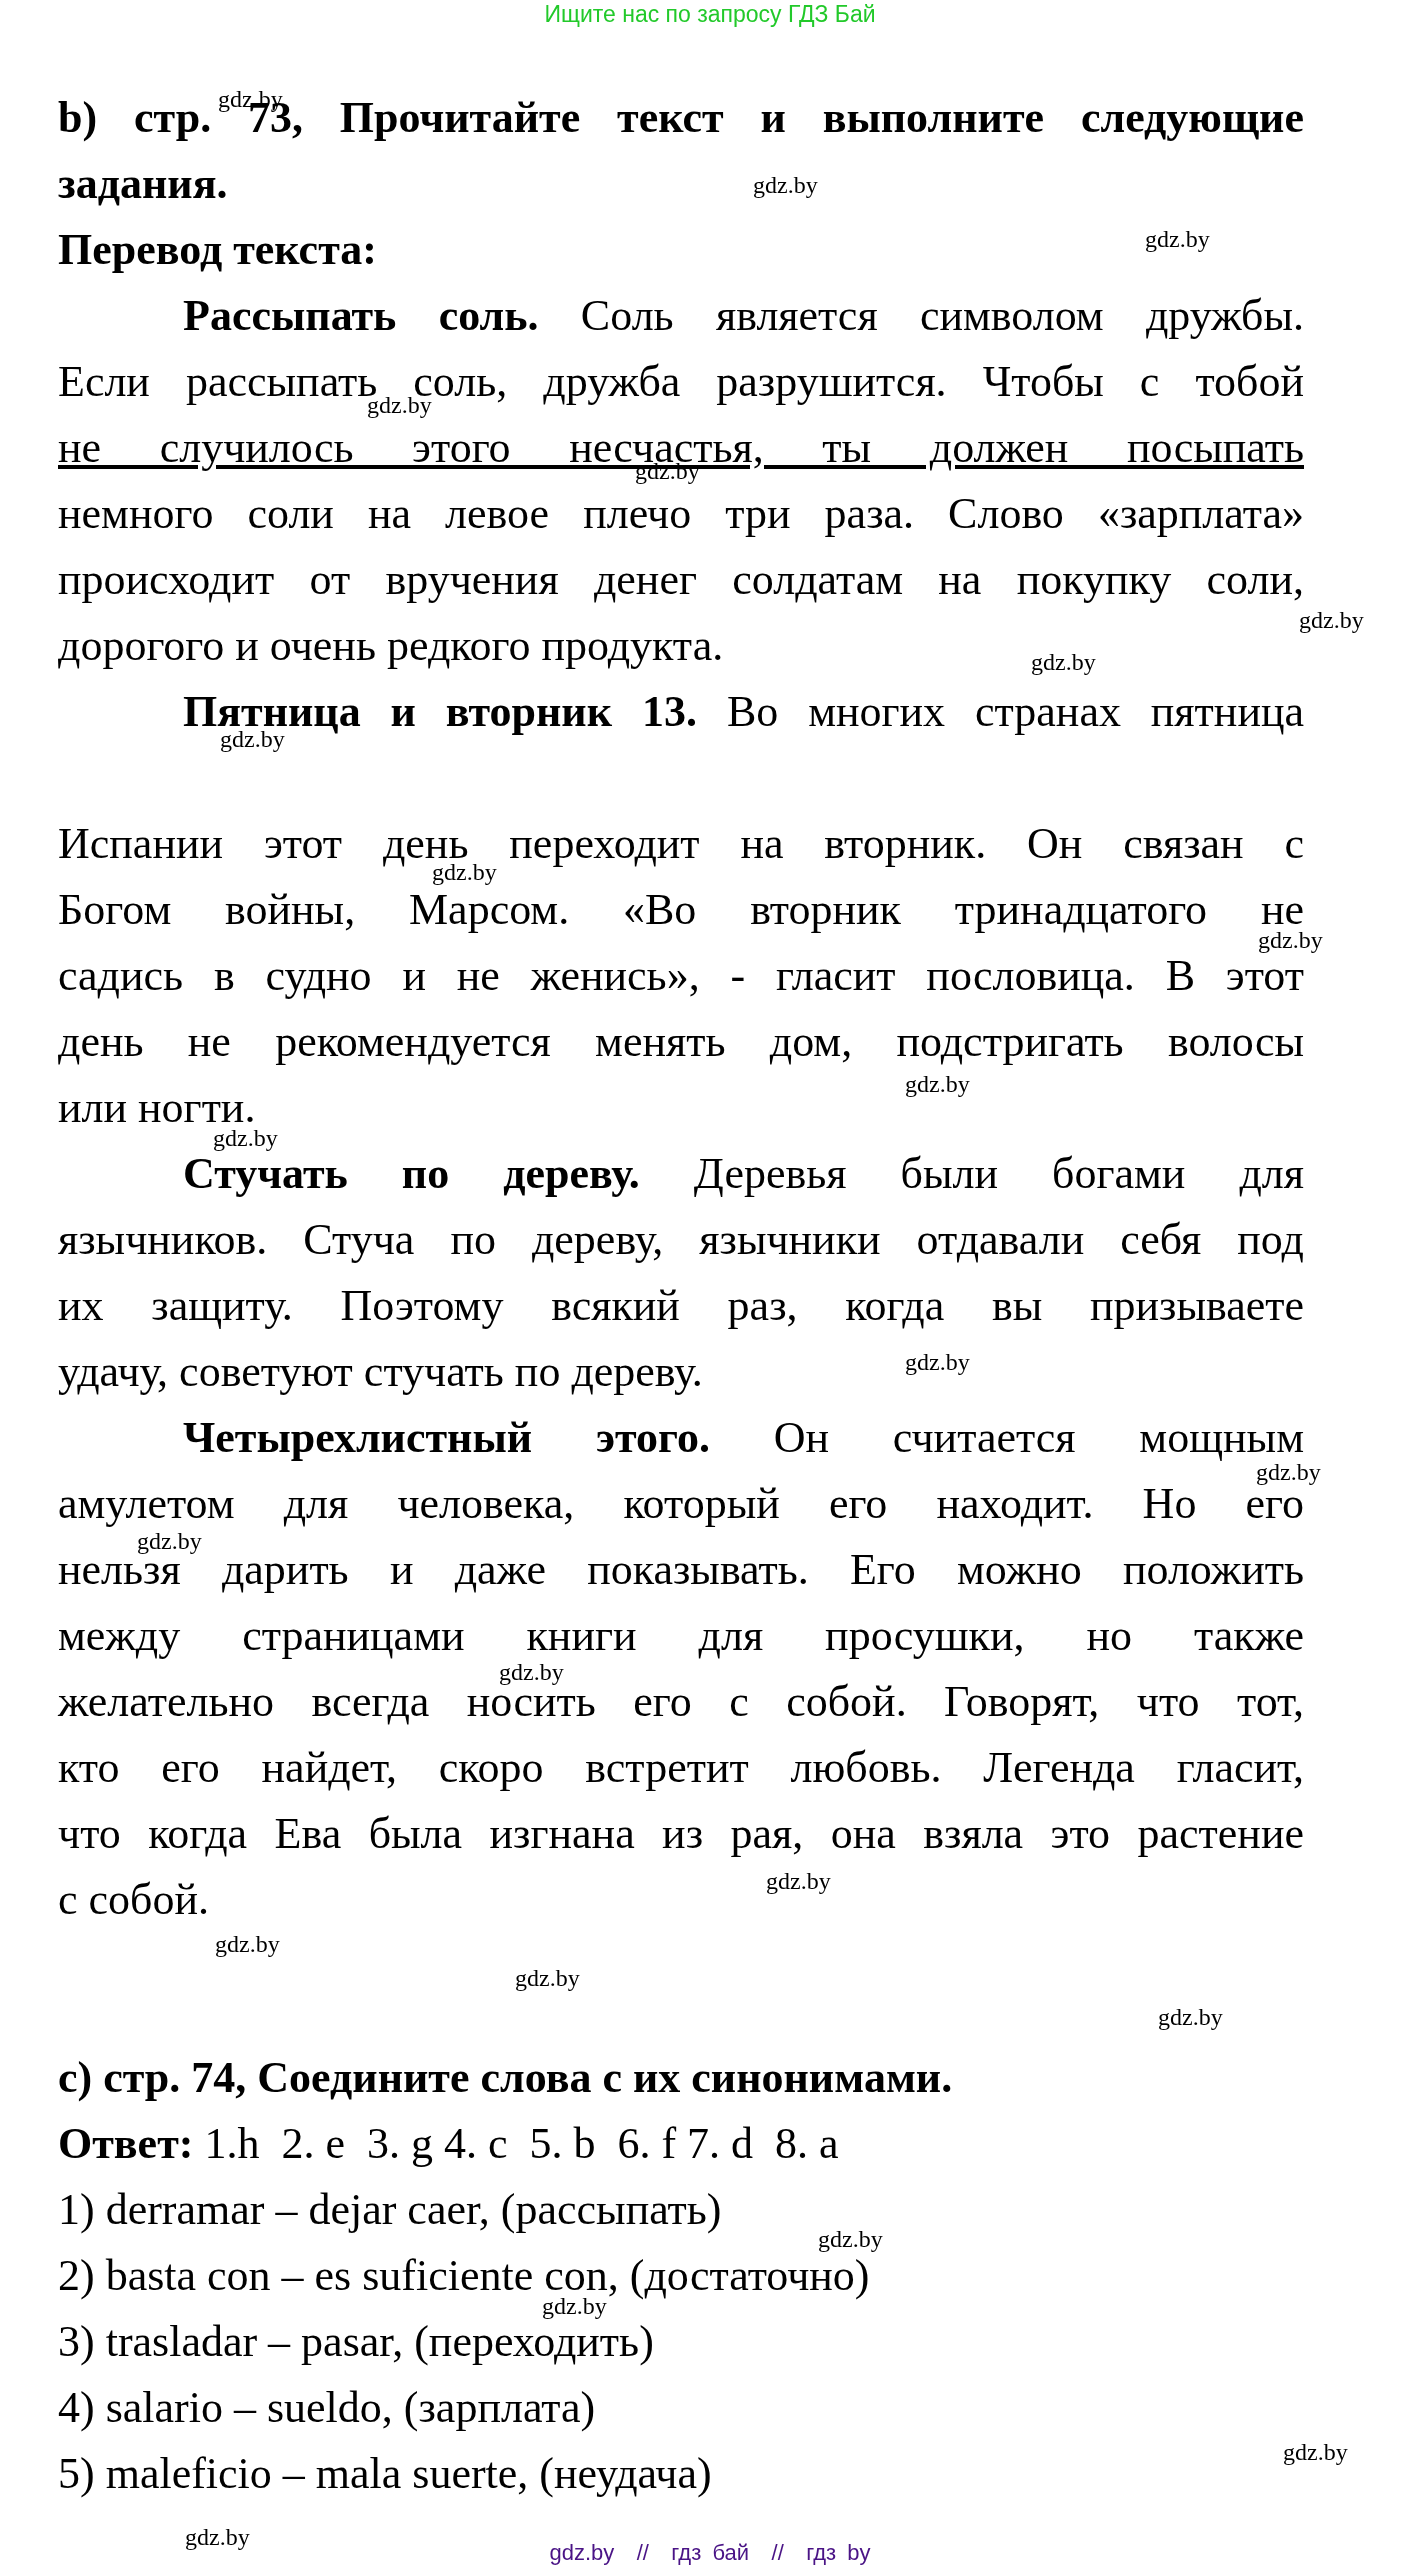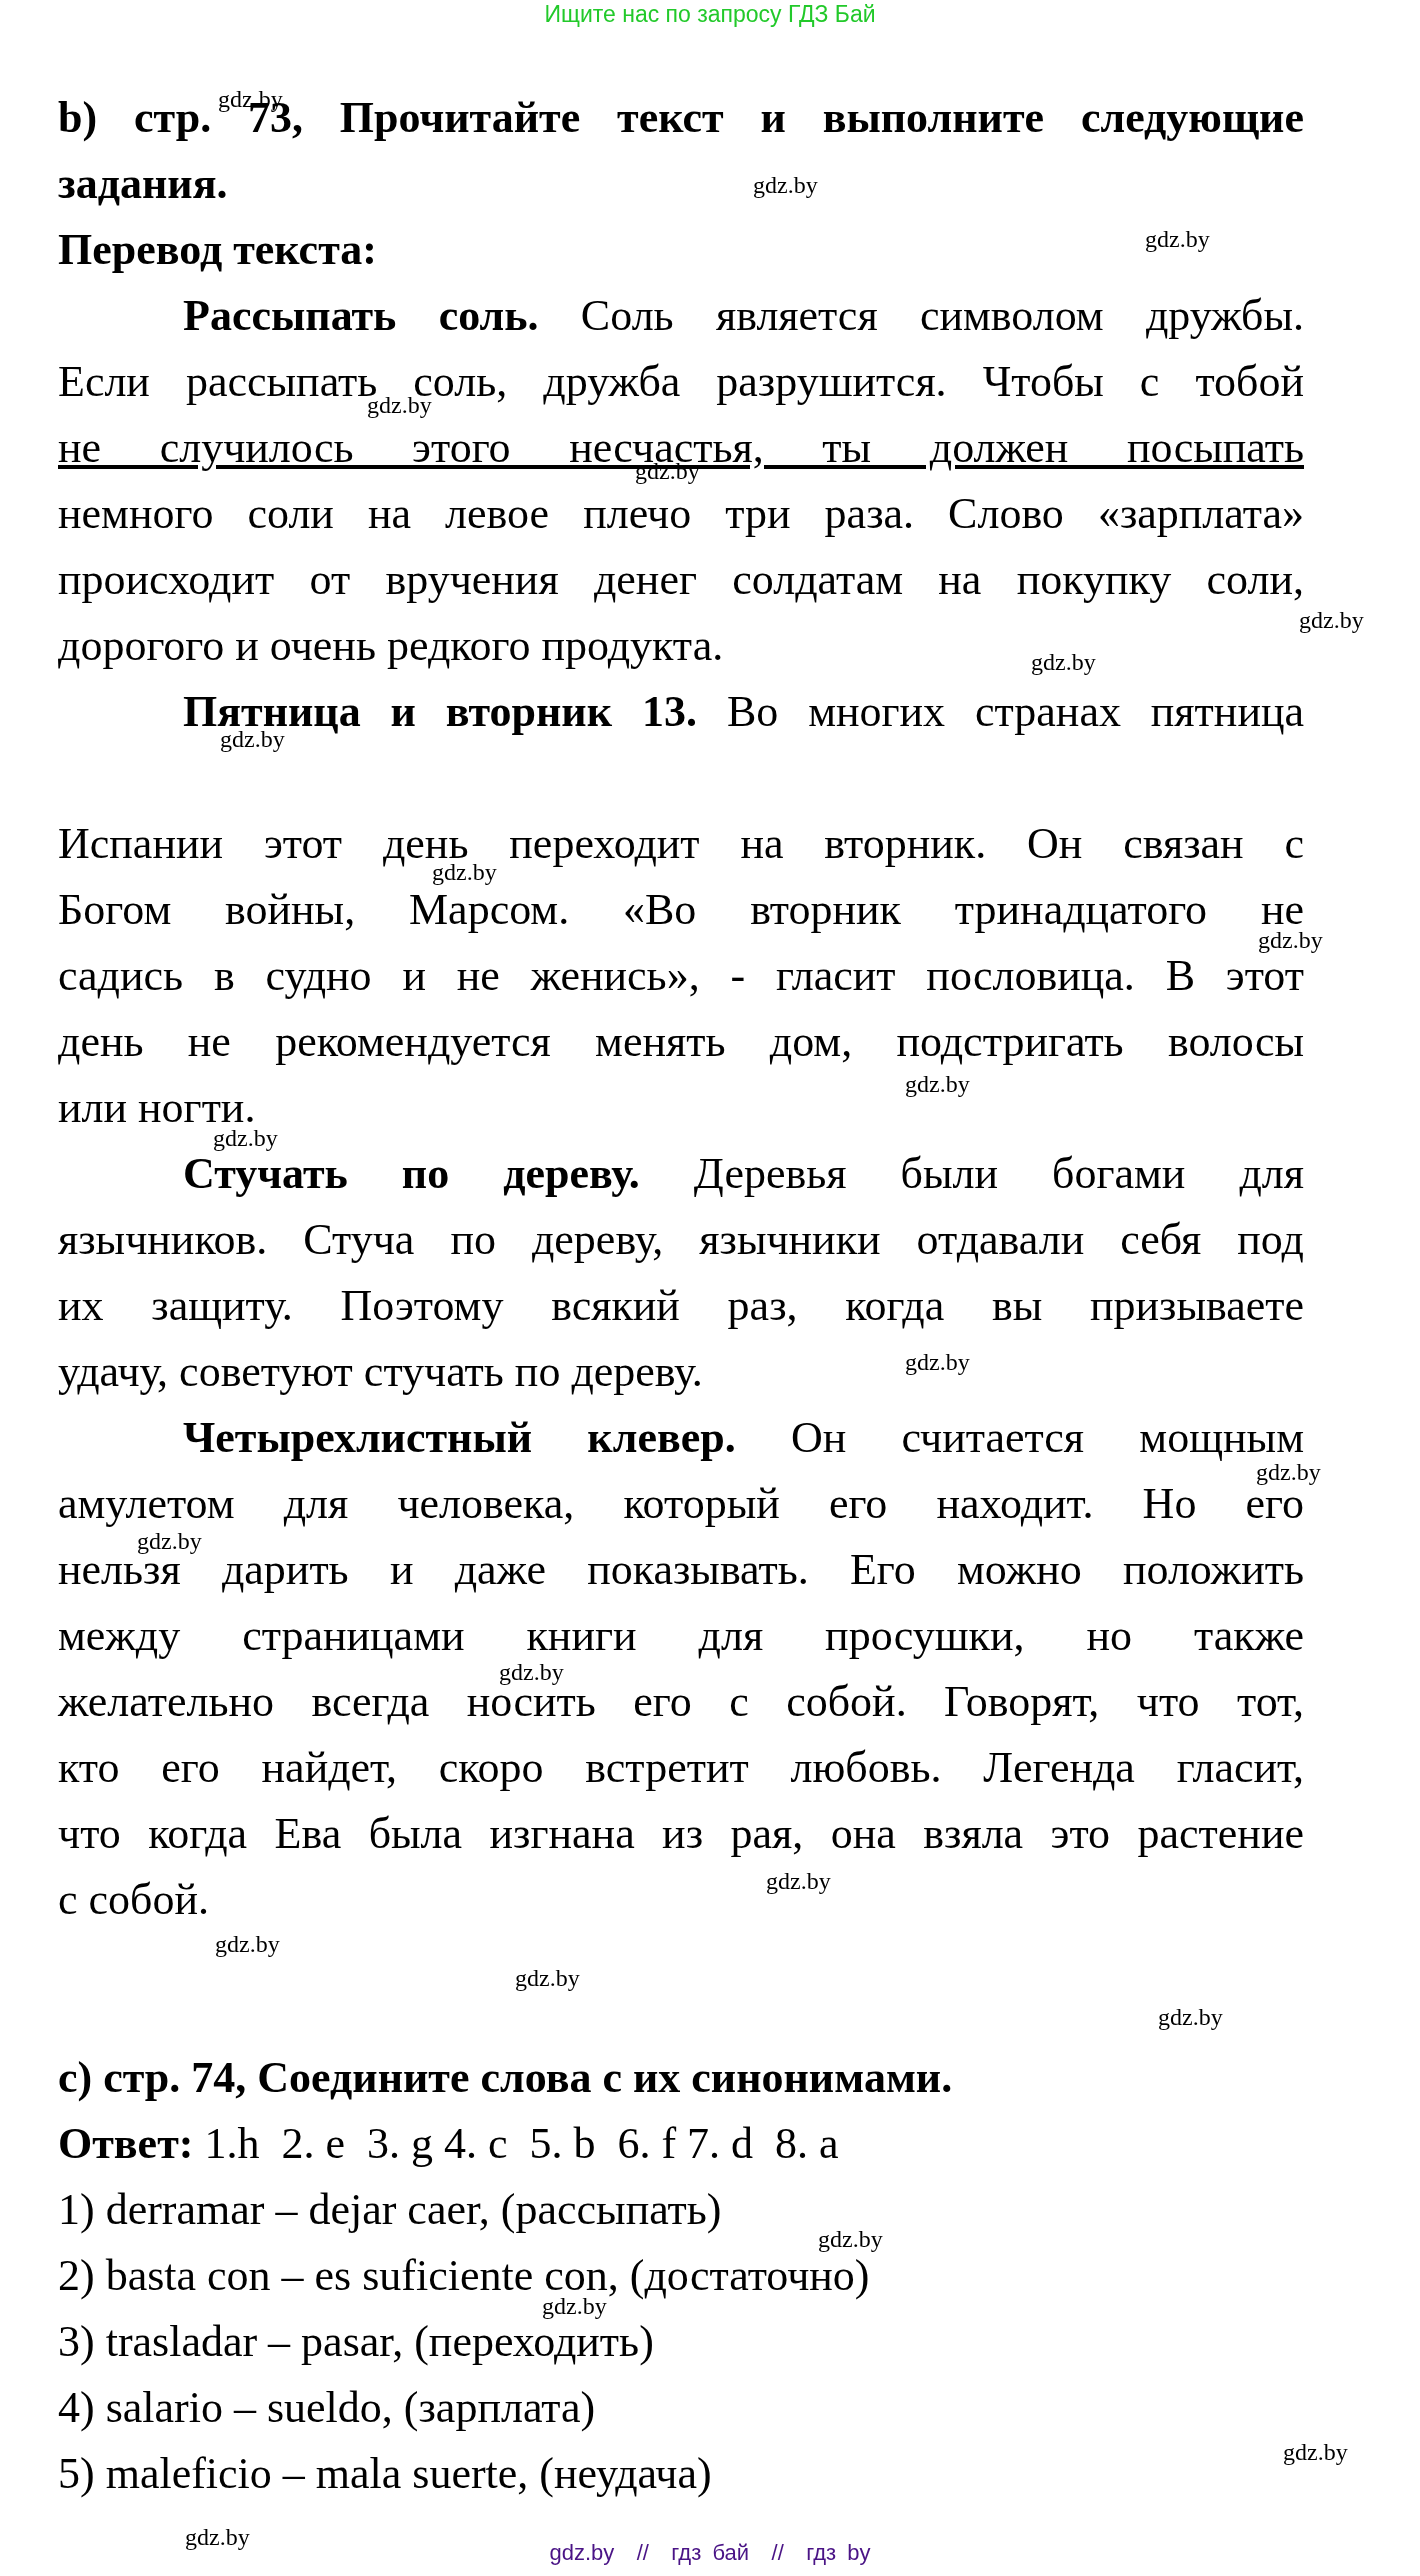--- a/index.html
+++ b/index.html
@@ -53,21 +53,21 @@
   <div class="line" style="top:877px;">Богом войны, Марсом. «Во вторник тринадцатого не</div>
   <div class="line" style="top:943px;">садись в судно и не женись», - гласит пословица. В этот</div>
   <div class="line" style="top:1009px;">день не рекомендуется менять дом, подстригать волосы</div>
   <div class="line last" style="top:1075px;">или ногти.</div>
 
   <div class="line indent" style="top:1141px;"><span class="b">Стучать по дереву.</span><span> Деревья были богами для</span></div>
   <div class="line" style="top:1207px;">язычников. Стуча по дереву, язычники отдавали себя под</div>
   <div class="line" style="top:1273px;">их защиту. Поэтому всякий раз, когда вы призываете</div>
   <div class="line last" style="top:1339px;text-align:right;">удачу, советуют стучать по дереву.</div>
 
-  <div class="line indent" style="top:1405px;"><span class="b">Четырехлистный клевер.</span><span> Он считается мощным</span></div>
+  <div class="line indent" style="top:1405px;"><span class="b">Четырехлистный этого.</span><span> Он считается мощным</span></div>
   <div class="line" style="top:1471px;">амулетом для человека, который его находит. Но его</div>
   <div class="line" style="top:1537px;">нельзя дарить и даже показывать. Его можно положить</div>
   <div class="line" style="top:1603px;">между страницами книги для просушки, но также</div>
   <div class="line" style="top:1669px;">желательно всегда носить его с собой. Говорят, что тот,</div>
   <div class="line" style="top:1735px;">кто его найдет, скоро встретит любовь. Легенда гласит,</div>
   <div class="line" style="top:1801px;">что когда Ева была изгнана из рая, она взяла это растение</div>
   <div class="line last" style="top:1867px;">с собой.</div>
 
   <div class="line heading last" style="top:2045px;">c) стр. 74, Соедините слова с их синонимами.</div>
   <div class="line last" style="top:2111px;"><span class="b">Ответ:</span><span style="white-space:pre;"> 1.h  2. e  3. g 4. c  5. b  6. f 7. d  8. a</span></div>

